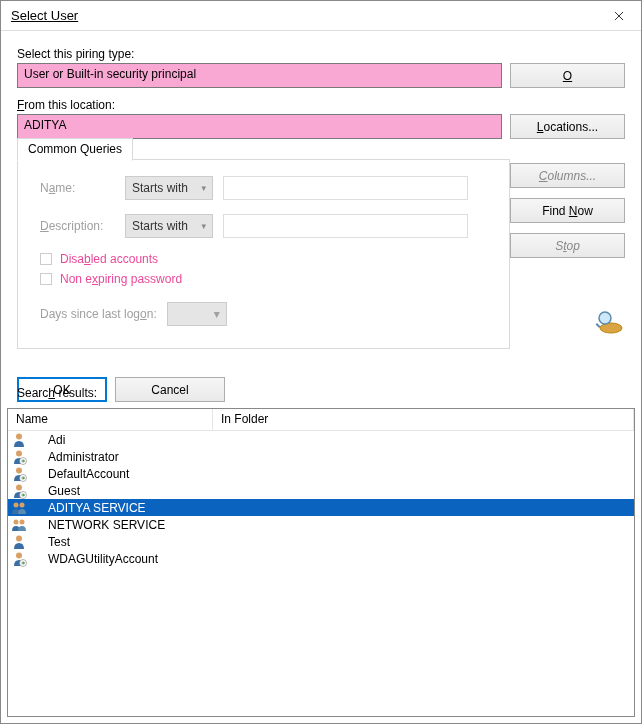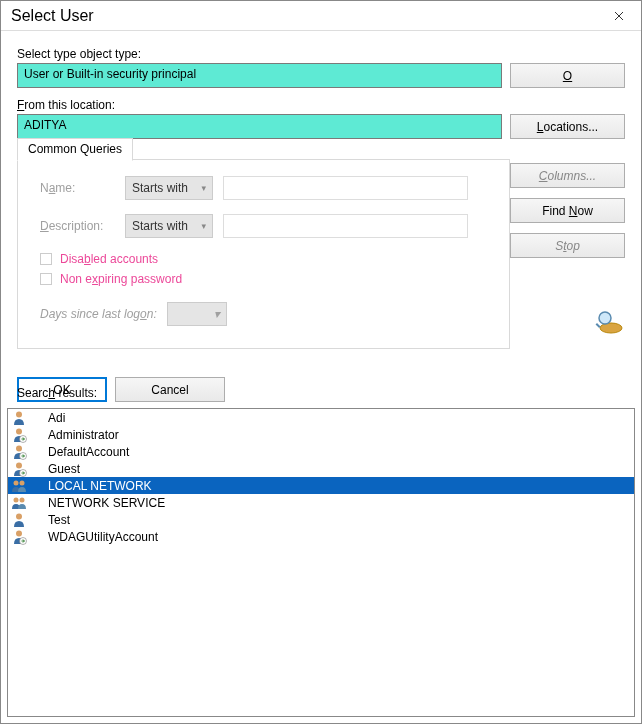--- a/index.html
+++ b/index.html
@@ -1,40 +1,40 @@
 <!DOCTYPE html>
 <html><head>
 <meta charset="utf-8">
 <style>
   * { box-sizing: border-box; margin: 0; padding: 0; font-family: "Segoe UI", Tahoma, sans-serif; font-size: 12px; }
   body { background: #fff; width: 642px; height: 724px; border: 1px solid #888; display: flex; flex-direction: column; }
   .titlebar { display: flex; align-items: center; justify-content: space-between; height: 30px; padding: 0 0 0 10px; border-bottom: 1px solid #ddd; }
-  .titlebar .title { font-size: 16px; }
+  .titlebar .title { font-size: 13px; text-decoration: underline; }
   .titlebar .close { width: 44px; height: 30px; display: flex; align-items: center; justify-content: center; }
   .content { padding: 16px 16px 8px 16px; }
   .section-label { margin-bottom: 2px; margin-top: 10px; }
   .section-label:first-child { margin-top: 0; }
   .row { display: flex; gap: 8px; align-items: stretch; }
-  .input-box { flex: 1; height: 25px; border: 1px solid #7a7a7a; background: #5eead4; padding: 3px 6px; }
+  .input-box { flex: 1; height: 25px; border: 1px solid #7a7a7a; background: #f9a8d4; padding: 3px 6px; }
   .btn { width: 115px; height: 25px; background: linear-gradient(#f6f6f6,#e9e9e9); border: 1px solid #adadad; display: inline-flex; align-items: center; justify-content: center; cursor: default; }
   .btn.disabled { color: #888; font-style: italic; }
   .btn.primary { border: 2px solid #0078d7; background: #fff; }
   .tab-wrap { margin-top: 20px; display: flex; }
   .queries-area { display: flex; align-items: flex-start; }
   .queries-box { flex: 1; border: 1px solid #d9d9d9; background: #fff; position: relative; }
   .tab { position: absolute; top: -22px; left: -1px; height: 23px; padding: 3px 10px; border: 1px solid #d9d9d9; border-bottom: 1px solid #fff; background: #fff; }
   .queries-inner { padding: 16px 18px 22px 22px; }
   .form-row { display: flex; align-items: center; gap: 10px; margin-bottom: 14px; }
   .form-row .lbl { width: 75px; color: #a0a0a0; }
   .dd { width: 88px; height: 24px; background: #e5e5e5; border: 1px solid #ccc; display: flex; align-items: center; justify-content: space-between; padding: 0 6px; color: #333; }
   .dd .chev { font-size: 9px; color: #888; }
   .txt { flex: 1; max-width: 245px; height: 24px; border: 1px solid #ddd; background: #fff; }
   .chk-row { display: flex; align-items: center; gap: 8px; margin-bottom: 6px; color: #ec4899; }
   .chk { width: 12px; height: 12px; border: 1px solid #ccc; background: #fff; }
-  .days-row { display: flex; align-items: center; gap: 10px; margin-top: 16px; color: #a0a0a0; font-style: italic; }
+  .days-row { display: flex; align-items: center; gap: 10px; margin-top: 16px; color: #a0a0a0; }
   .days-dd { width: 60px; height: 24px; background: #e5e5e5; border: 1px solid #ccc; display:flex; align-items:center; justify-content:flex-end; padding-right:6px; }
   .side-btns { display: flex; flex-direction: column; gap: 10px; padding-top: 4px; width: 115px; }
   .search-icon { align-self: flex-end; margin-top: 40px; }
   .bottom-btns { display: flex; justify-content: flex-start; gap: 8px; margin-top: 28px; margin-bottom: 4px; align-items: center; }
   .sr-label { margin-top: -20px; }
   .results { margin: 0 6px 6px 6px; border: 1px solid #888; flex: 1; overflow: auto; background:#fff; }
   .results-header { display: flex; border-bottom: 1px solid #e5e5e5; height: 22px; }
   .results-header .col { padding: 3px 8px; border-right: 1px solid #e5e5e5; }
   .col-name { width: 205px; }
   .col-folder { flex: 1; }
@@ -51,21 +51,21 @@
 <div class="titlebar">
   <span class="title">Select User</span>
   <div class="close">
     <svg width="10" height="10" viewBox="0 0 10 10">
         <path d="M1 1 L9 9 M9 1 L1 9" stroke="#333" stroke-width="1"></path>
       </svg>
   </div>
 </div>
 
 <div class="content">
-  <div class="section-label">Select type object type:</div>
+  <div class="section-label">Select this piring type:</div>
   <div class="row">
     <div class="input-box">User or Built-in security principal</div>
     <div class="btn">
         <span><u>O</u><span></span></span>
       </div>
   </div>
 
   <div class="section-label"><u>F</u>rom this location:</div>
   <div class="row">
     <div class="input-box">ADITYA</div>
@@ -132,20 +132,24 @@
   </div>
 
   <div class="bottom-btns">
     <div class="btn primary" style="width:90px">OK</div>
     <div class="btn" style="width:110px">Cancel</div>
   </div>
   <div class="sr-label">Searc<u>h</u> results:</div>
 </div>
 
 <div class="results">
+  <div class="results-header">
+    <div class="col col-name">Name</div>
+    <div class="col col-folder">In Folder</div>
+  </div>
   <div id="rows">
       <div class="row-item">
         <span class="user-icon">
           <svg width="16" height="16" viewBox="0 0 16 16">
             <circle cx="8" cy="4.5" r="3" fill="#d9a066"></circle>
             <path d="M3 15 Q3 9 8 9 Q13 9 13 15 Z" fill="#3a6ea5"></path>
           </svg>
         </span>
         <span class="col-label">Adi</span>
       </div>
@@ -184,21 +188,21 @@
       </div>
       <div class="row-item selected">
         <span class="user-icon">
           <svg width="16" height="16" viewBox="0 0 16 16">
             <circle cx="5" cy="5" r="2.5" fill="#d9a066"></circle>
             <path d="M1 14 Q1 9 5 9 Q9 9 9 14 Z" fill="#3a6ea5"></path>
             <circle cx="11" cy="5" r="2.5" fill="#d9a066"></circle>
             <path d="M7 14 Q7 9 11 9 Q15 9 15 14 Z" fill="#5a8bb0"></path>
           </svg>
         </span>
-        <span class="col-label">LOCAL NETWORK</span>
+        <span class="col-label">ADITYA SERVICE</span>
       </div>
       <div class="row-item">
         <span class="user-icon">
           <svg width="16" height="16" viewBox="0 0 16 16">
             <circle cx="5" cy="5" r="2.5" fill="#d9a066"></circle>
             <path d="M1 14 Q1 9 5 9 Q9 9 9 14 Z" fill="#3a6ea5"></path>
             <circle cx="11" cy="5" r="2.5" fill="#d9a066"></circle>
             <path d="M7 14 Q7 9 11 9 Q15 9 15 14 Z" fill="#5a8bb0"></path>
           </svg>
         </span>

